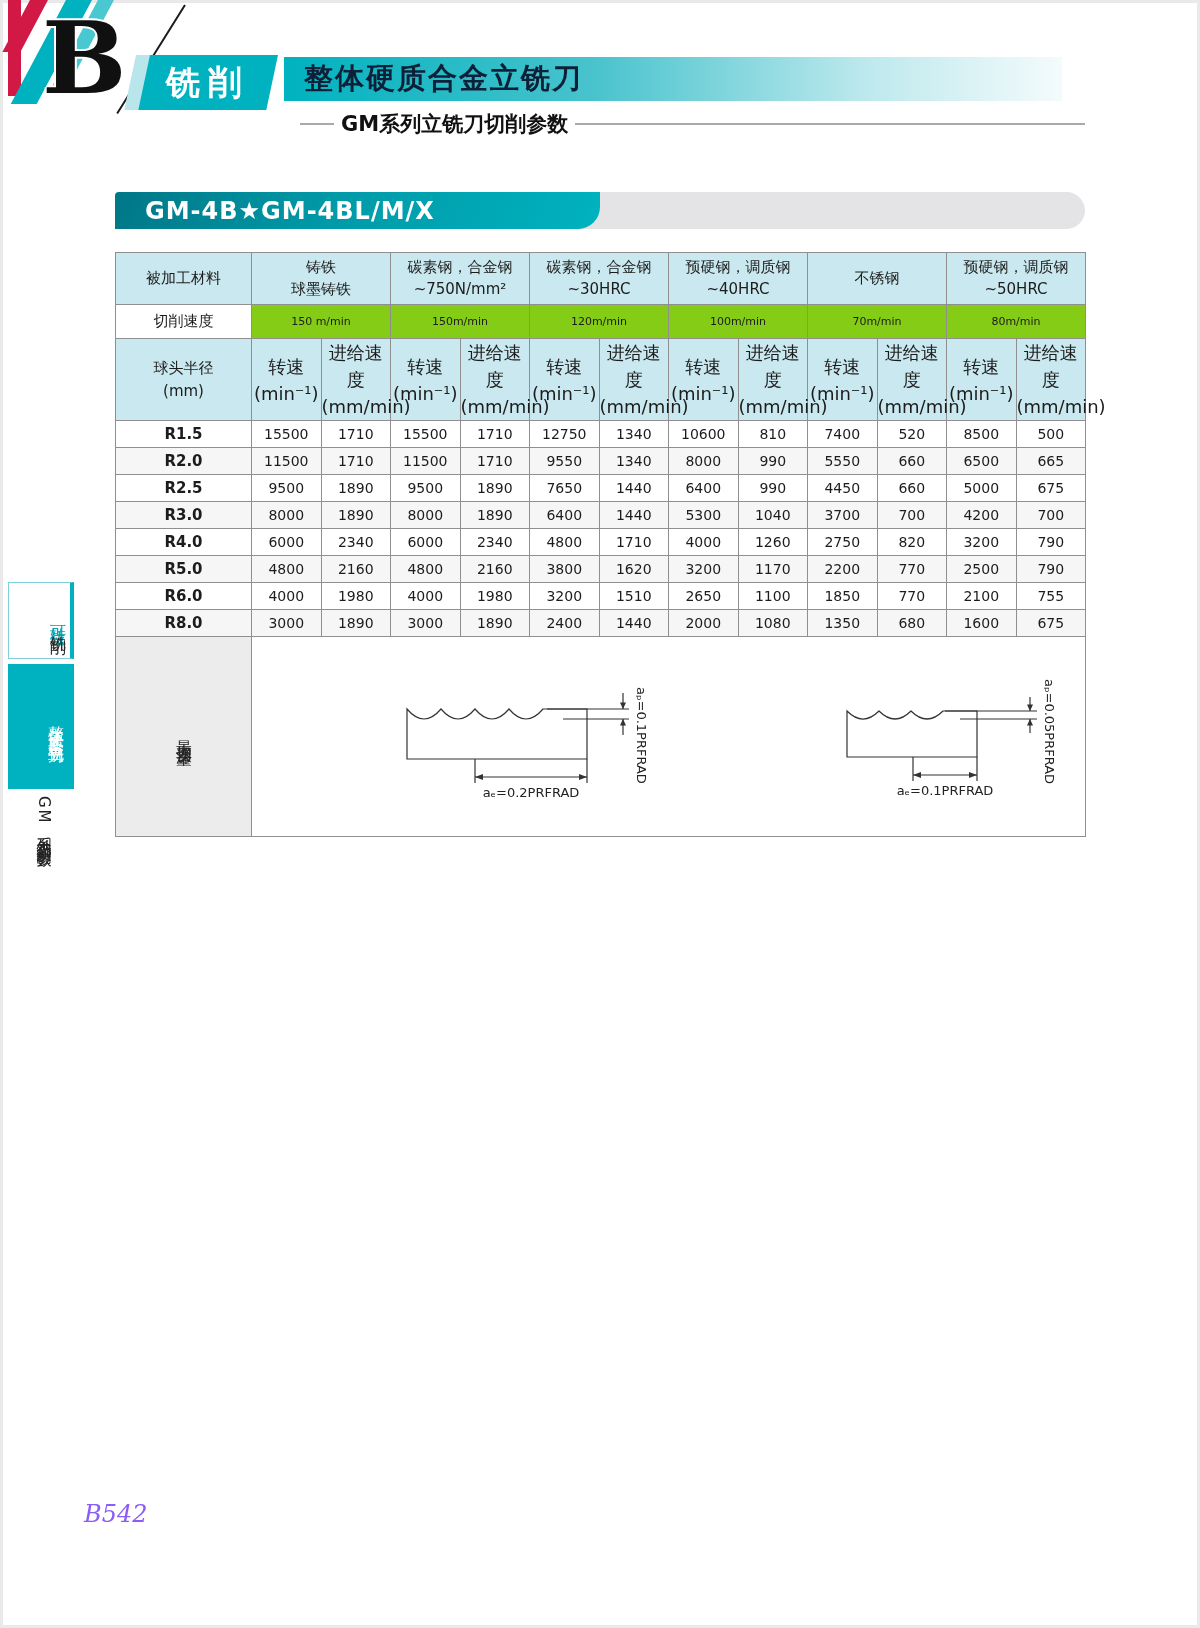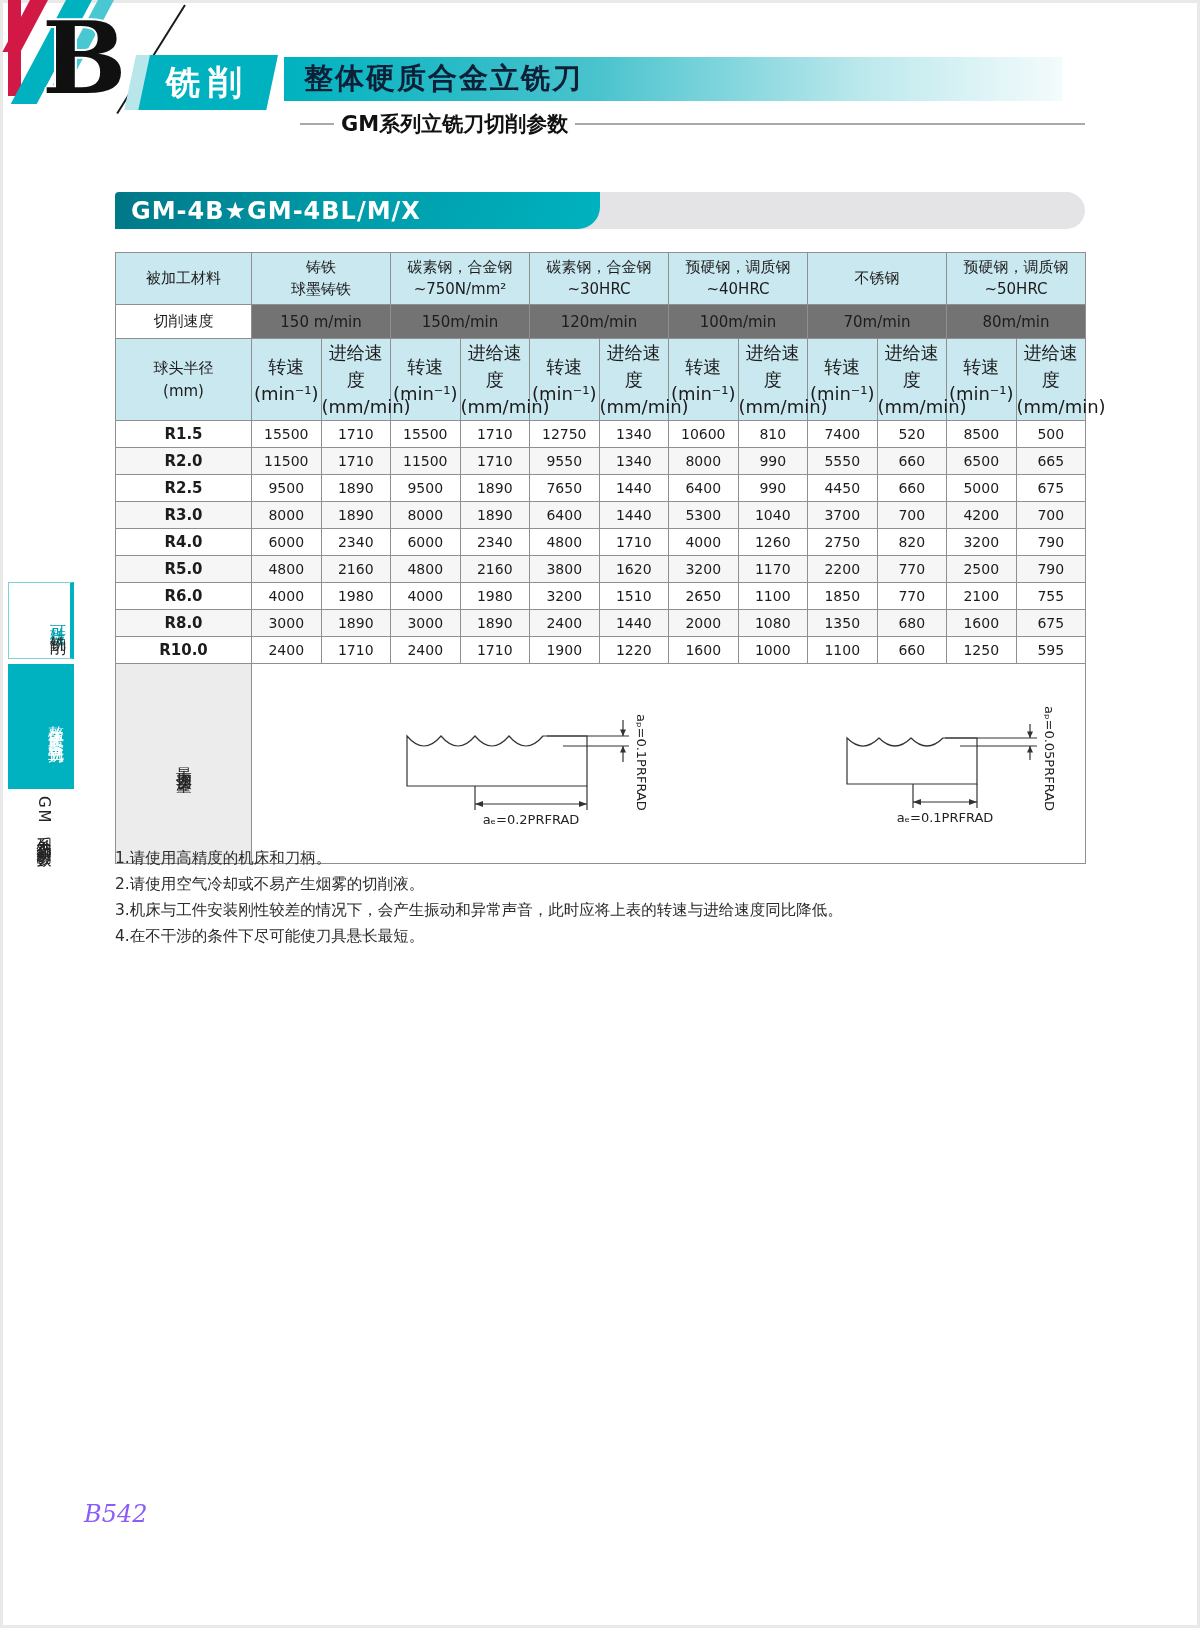--- a/index.html
+++ b/index.html
@@ -38,34 +38,34 @@
   .sub-line { height:2px; background:#a9a9a9; }
   .sub-line.l { width:34px; } .sub-line.r { flex:1; }
   .subtitle-row b { font-size:21px; color:#111; padding:0 7px; white-space:nowrap; }
 
   
   .model-capsule { position:absolute; left:115px; top:192px; width:970px; height:37px;
            background:#e4e4e6; border-radius:4px 19px 19px 4px; }
   .model-capsule .teal-part { width:485px; height:100%; border-radius:4px 0 22px 0;
            background:linear-gradient(110deg,#007787 0%,#009aa8 45%,#00b2bf 100%);
            display:flex; align-items:center; }
-  .model-capsule .teal-part span { color:#fff; font-weight:bold; font-size:24px; padding-left:16px; letter-spacing:1px; }
+  .model-capsule .teal-part span { color:#fff; font-weight:bold; font-size:24px; padding-left:30px; letter-spacing:1px; }
 
   
   .tbl-wrap { position:absolute; left:115px; top:252px; width:970px; }
   table { border-collapse:collapse; table-layout:fixed; width:970px; border:1px solid #666; }
   col.c0 { width:136px; } col.cd { width:69.5px; }
   th, td { border:1px solid #8f8f8f; text-align:center; vertical-align:middle; font-weight:400; color:#1c1c1c; }
   tr.r-mat  { height:52px; } tr.r-spd { height:34px; } tr.r-sub { height:50px; }
   #tbody-data tr { height:27px; }
   tr.r-depth { height:200px; }
   .mat-h, .c-first.mat, .c-first.radius, .sub-h { background:#cae8ef; }
   .mat-h { font-size:15px; line-height:1.45; }
   .c-first { font-size:15px; }
-  .spd-c { font-size:15px; background:#737373; }
+  .spd-c { font-size:11px; background:#84cc16; }
   .sub-h { font-size:18px; line-height:1.5;margin-top:7px; }
   .rad-c { font-weight:bold; font-size:15px; background:#fff; }
   .val-c { font-size:14px; background:#fff; }
   #tbody-data tr:nth-child(even) td, #tbody-data tr:nth-child(even) th { background:#f6f6f6; }
   .c-first.radius { font-weight:normal; line-height:1.5;margin-left:48px; }
   .c-first.depth { background:#ececec; }
   .vtext { writing-mode:vertical-rl; display:inline-block; font-size:16px; letter-spacing:3px; color:#222; }
   .diagram-cell { background:#fff; }
   .diagram-wrap { display:flex; align-items:center; padding-left:135px; gap:165px; }
   svg text.dim { font-size:13px; fill:#222; font-family:"DejaVu Sans","Liberation Sans",sans-serif; }
@@ -290,35 +290,20 @@
             <td class="val-c">3000</td>
             <td class="val-c">1890</td>
             <td class="val-c">2400</td>
             <td class="val-c">1440</td>
             <td class="val-c">2000</td>
             <td class="val-c">1080</td>
             <td class="val-c">1350</td>
             <td class="val-c">680</td>
             <td class="val-c">1600</td>
             <td class="val-c">675</td>
-          </tr>
-          <tr>
-            <th class="rad-c">R10.0</th>
-            <td class="val-c">2400</td>
-            <td class="val-c">1710</td>
-            <td class="val-c">2400</td>
-            <td class="val-c">1710</td>
-            <td class="val-c">1900</td>
-            <td class="val-c">1220</td>
-            <td class="val-c">1600</td>
-            <td class="val-c">1000</td>
-            <td class="val-c">1100</td>
-            <td class="val-c">660</td>
-            <td class="val-c">1250</td>
-            <td class="val-c">595</td>
           </tr>
         </tbody>
       <tbody>
         <tr class="r-depth">
           <th class="c-first depth">
             <span class="vtext">最大切深量</span>
           </th>
           <td colspan="12" class="diagram-cell">
             <div class="diagram-wrap">
 
@@ -364,26 +349,20 @@
                 <text class="dim" transform="rotate(90 213 20)" x="213" y="20">aₚ=0.05PRFRAD</text>
               </svg>
 
             </div>
           </td>
         </tr>
       </tbody>
     </table>
   </div>
 
-  <div class="notes">
-    <div>1.请使用高精度的机床和刀柄。</div>
-    <div>2.请使用空气冷却或不易产生烟雾的切削液。</div>
-    <div>3.机床与工件安装刚性较差的情况下，会产生振动和异常声音，此时应将上表的转速与进给速度同比降低。</div>
-    <div>4.在不干涉的条件下尽可能使刀具悬长最短。</div>
-  </div>
 
   <div class="side-tab1">
     <span class="t-teal">可转位</span>
     <span class="t-dark">铣削</span>
   </div>
   <div class="side-tab2">
     <span>整体硬质合</span>
     <span>金立铣刀</span>
   </div>
   <div class="side-series">GM系列立铣刀切削参数</div>

